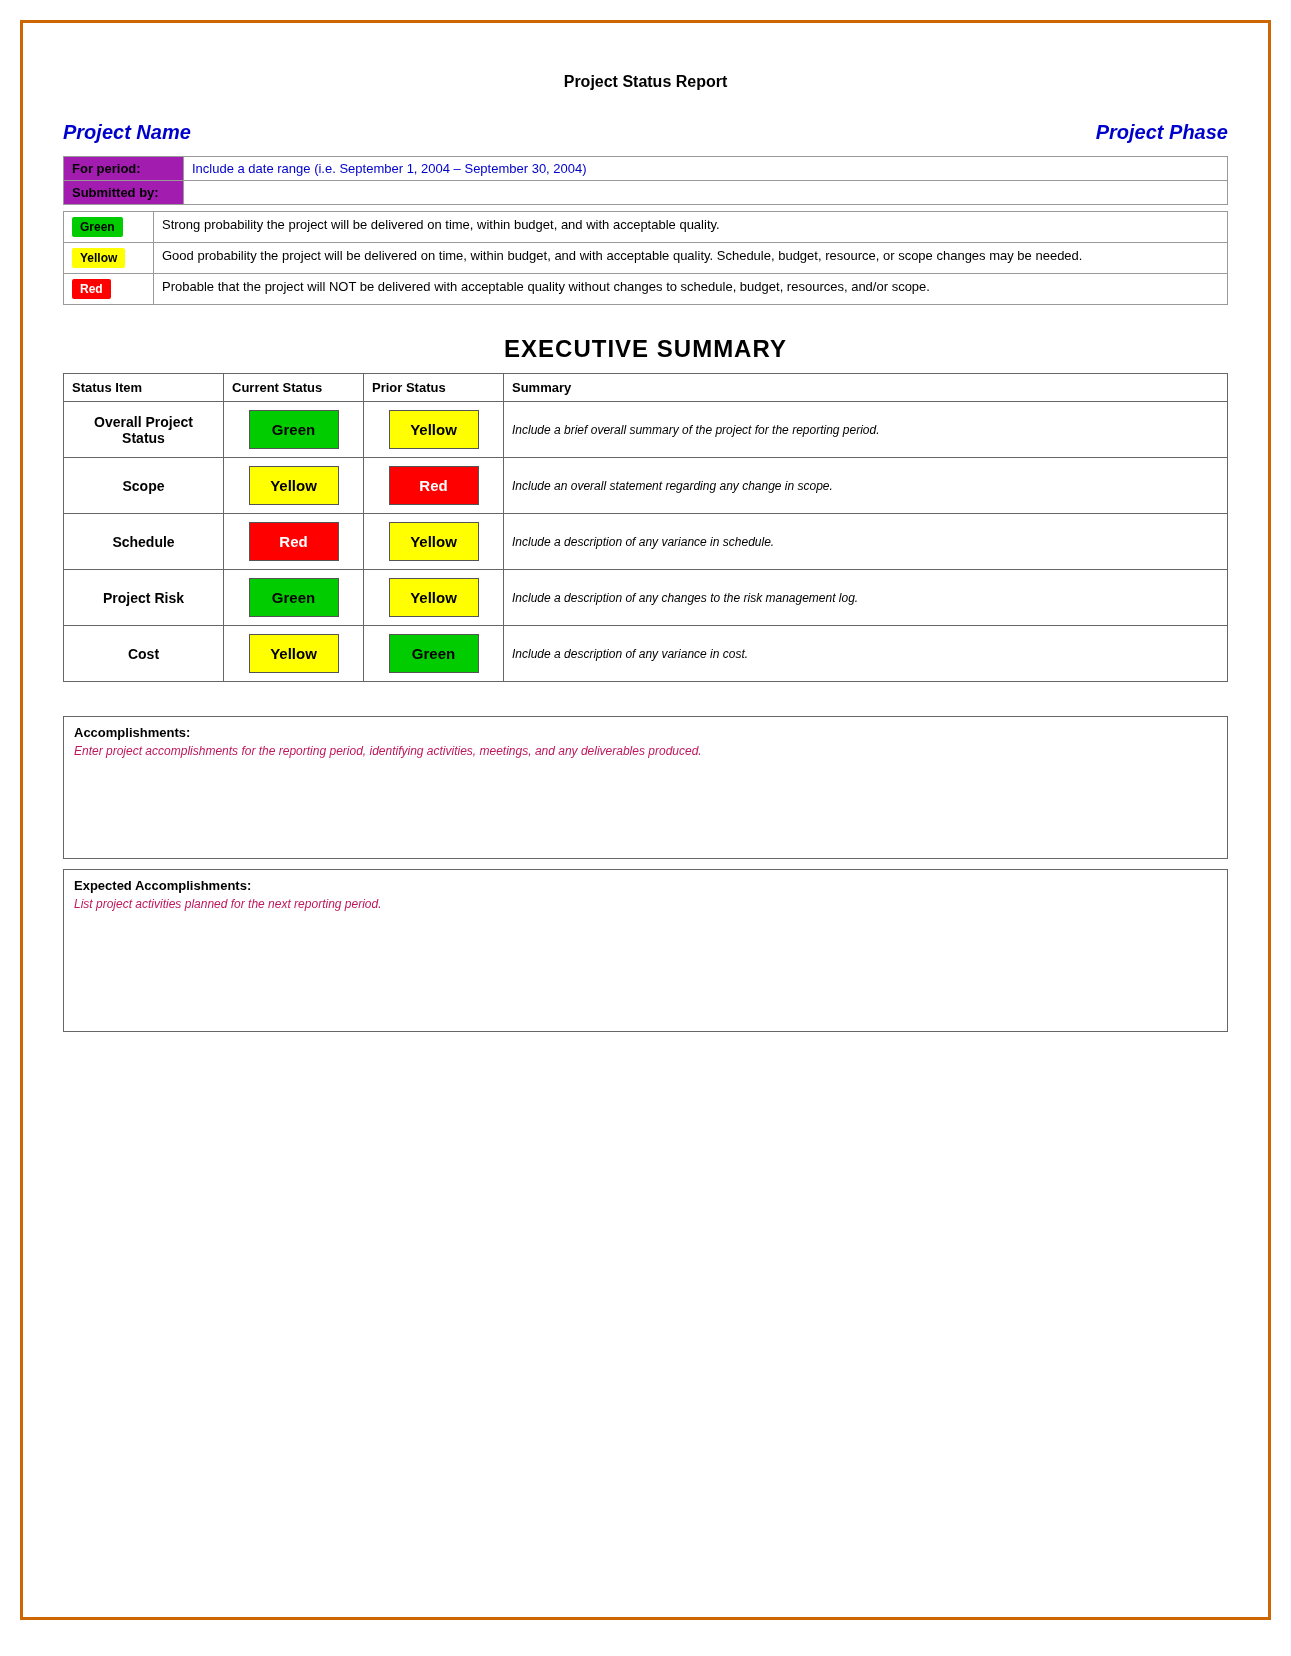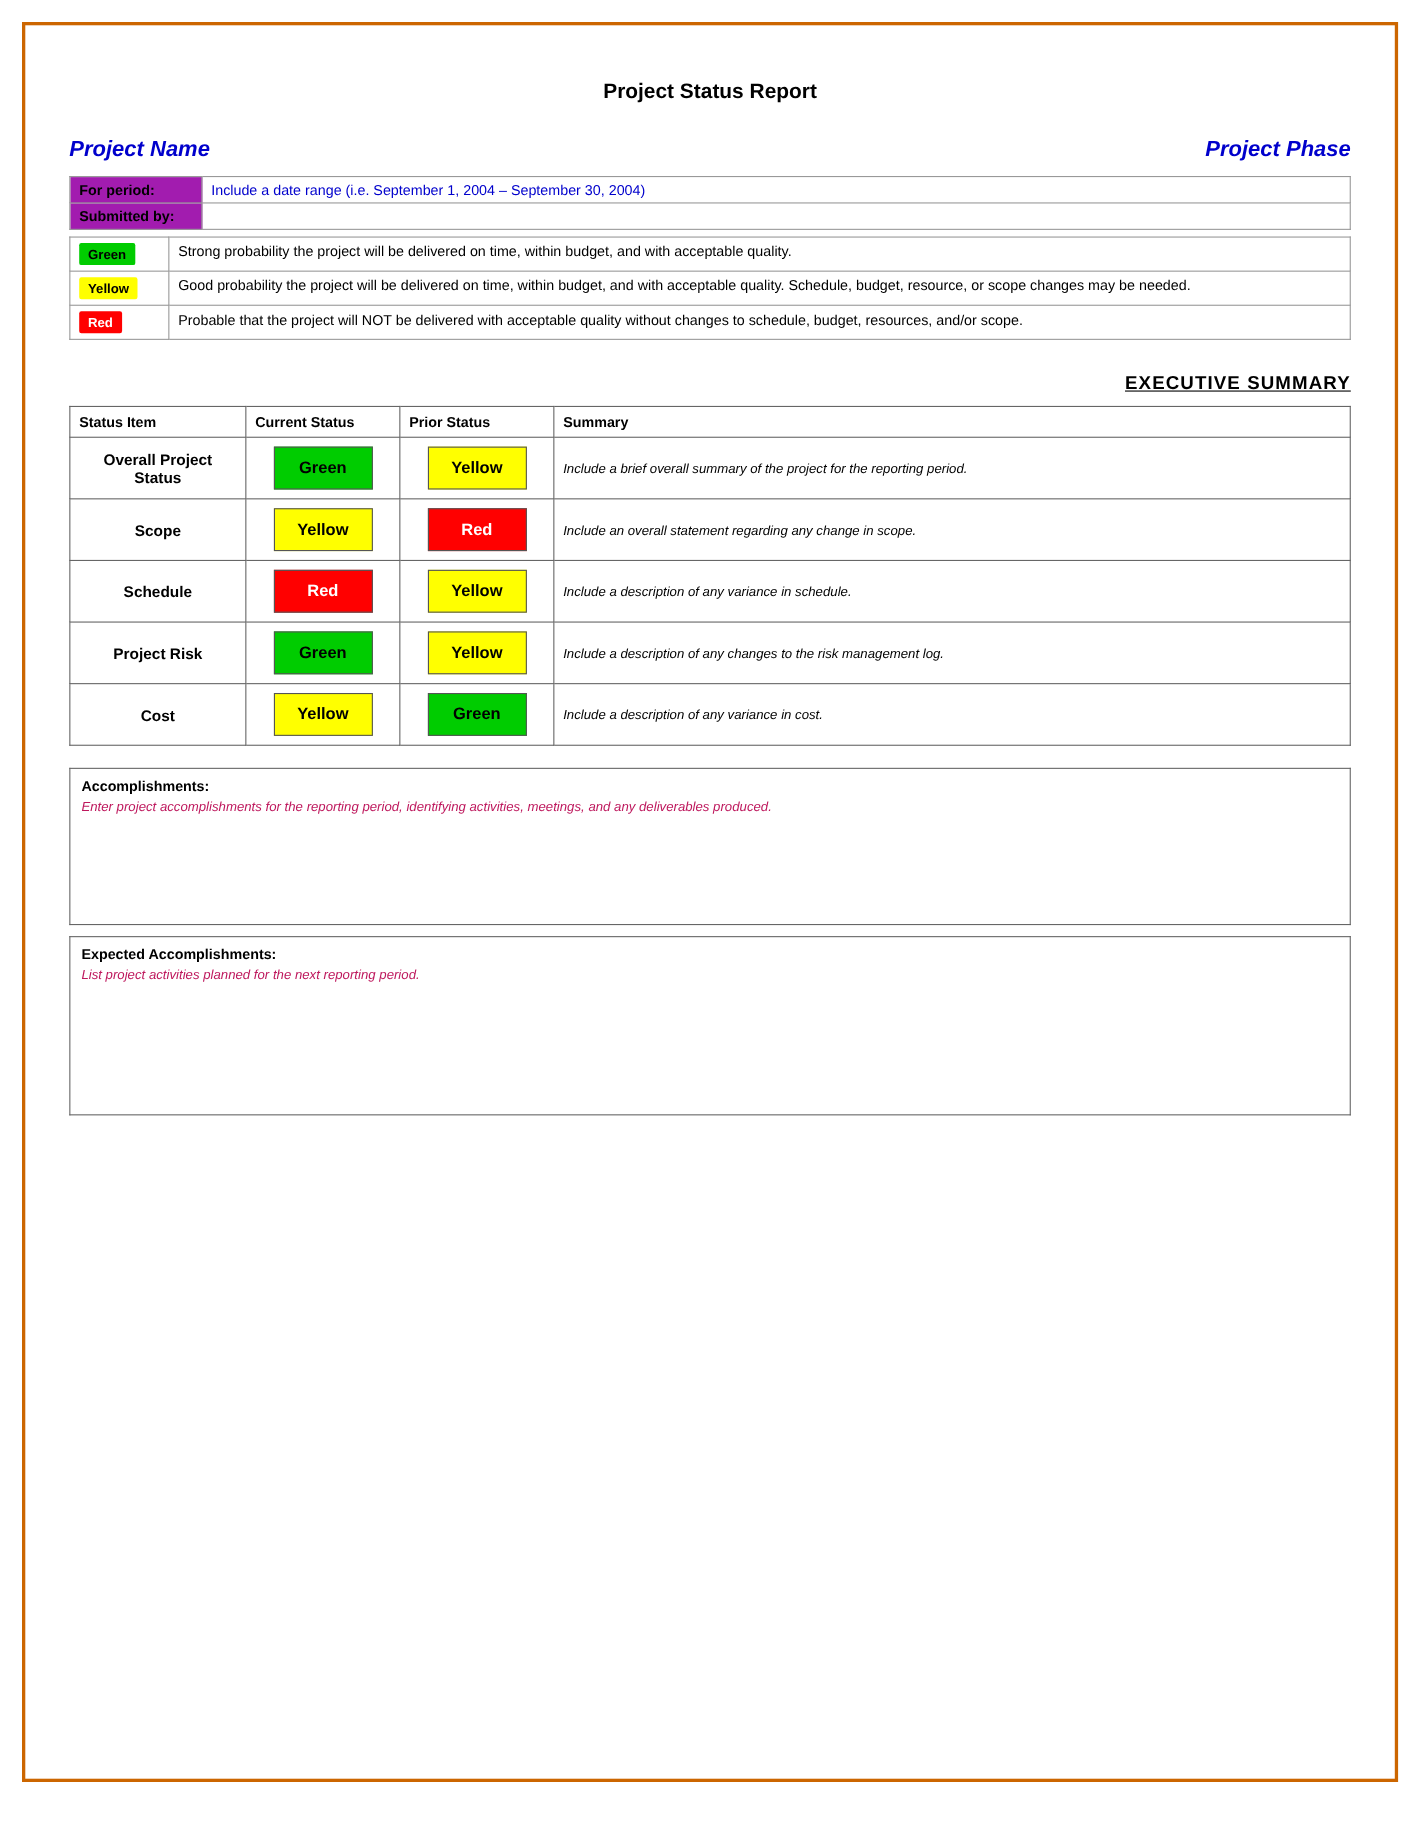--- a/index.html
+++ b/index.html
@@ -11,21 +11,21 @@
       padding: 20px;
     }
     .outer-border {
       border: 3px solid #cc6600;
       padding: 30px 40px;
       min-height: 1600px;
       position: relative;
     }
     .page-title {
       text-align: center;
-      font-size: 19px;
+      font-size: 16px;
       font-weight: bold;
       margin-bottom: 30px;
       margin-top: 20px;
     }
     .project-header {
       display: flex;
       justify-content: space-between;
       margin-bottom: 12px;
     }
     .project-name, .project-phase {
@@ -71,31 +71,30 @@
       font-size: 12px;
       color: #000;
       border-radius: 2px;
     }
     .badge-green { background: #00cc00; }
     .badge-yellow { background: #ffff00; }
     .badge-red { background: #ff0000; color: #fff; }
 
     
     .section-title {
-      text-align: right;
-      font-size: 17px;
+      text-align: center;
+      font-size: 24px;
       font-weight: bold;
       letter-spacing: 1px;
       margin-bottom: 10px;
-      text-decoration: underline;
     }
     .exec-table {
       width: 100%;
       border-collapse: collapse;
-      margin-bottom: 20px;
+      margin-bottom: 34px;
     }
     .exec-table th {
       border: 1px solid #666;
       padding: 6px 8px;
       text-align: left;
       font-weight: bold;
       background: #fff;
       font-size: 13px;
     }
     .exec-table td {

